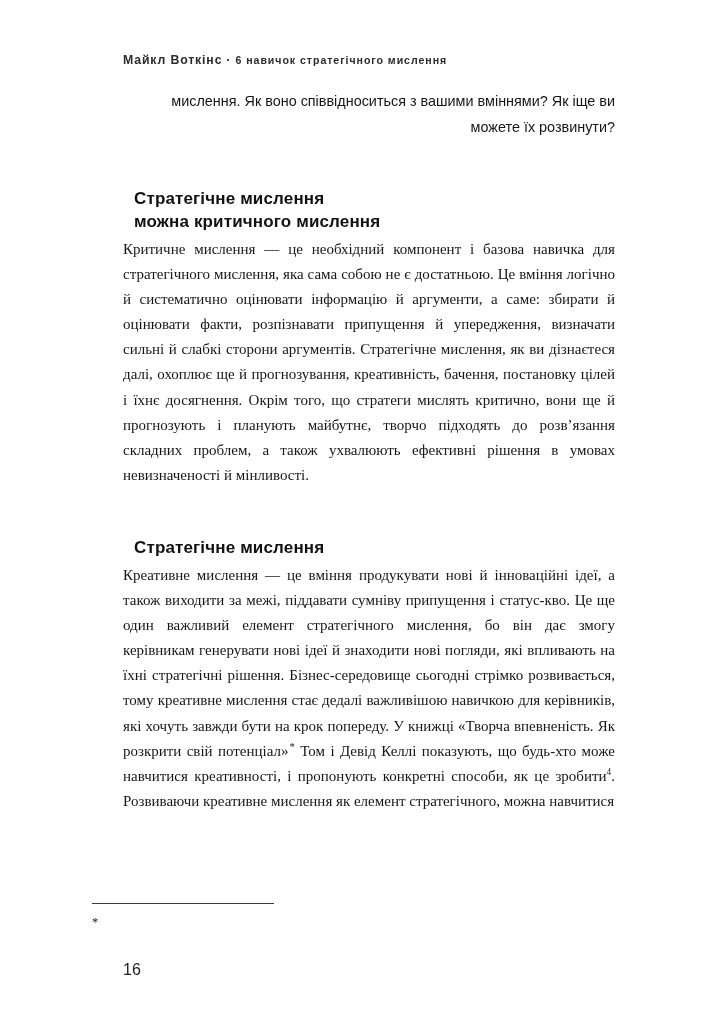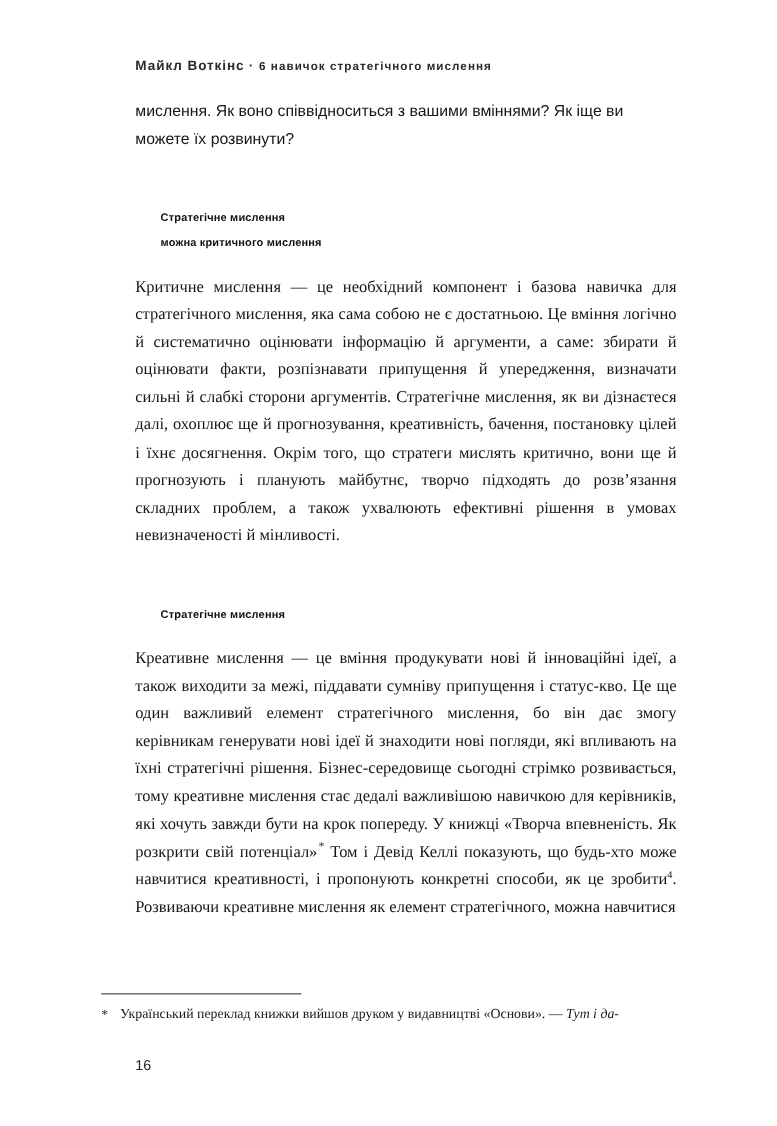--- a/index.html
+++ b/index.html
@@ -41,28 +41,28 @@
     left: 123px;
     top: 88px;
     width: 492px;
   }
 
   p.intro {
     margin: 0;
     font-family: "Liberation Sans", "DejaVu Sans", sans-serif;
     font-size: 14.4px;
     line-height: 26px;
-    text-align: left;
+    text-align: right;
     color: #161616;
   }
 
   h2.section {
-    margin: 16px;
+    margin: 4px;
     font-family: "Liberation Sans", "DejaVu Sans", sans-serif;
-    font-size: 10px;
+    font-size: 17px;
     font-weight: 700;
     line-height: 23px;
     letter-spacing: 0.15px;
     color: #111111;
   }
   .sec-block {
     margin-left: 7px;
   }
   .sec-1 { margin-top: 47px; }
   .sec-2 { margin-top: 48px; }
@@ -128,21 +128,21 @@
     margin-left: 0px;
     font-style: italic;
   }
 
   
   .folio {
     position: absolute;
     left: 123px;
     top: 961px;
     font-family: "Liberation Sans", "DejaVu Sans", sans-serif;
-    font-size: 13px;
+    font-size: 16px;
     color: #222222;
   }
 </style>
 </head>
 <body>
 
 <div class="page">
 
   <div class="running-head">
     <span>Майкл Воткінс</span><span class="rh-small">&nbsp;</span><span>·</span><span>&nbsp;</span><span class="rh-small">6 навичок стратегічного мислення</span>
@@ -168,18 +168,17 @@
     </div>
 
     <p class="body body-2"><span>Креативне мислення — це вміння продукувати нові й інноваційні ідеї, а також виходити за межі, піддавати сумніву припущення і статус-кво. Це ще один важливий елемент стратегічного мислення, бо він дає змогу керівникам генерувати нові ідеї й знаходити нові погляди, які впливають на їхні стратегічні рішення. Бізнес-середовище сьогодні стрімко розвивається, тому креативне мислення стає дедалі важливішою навичкою для керівників, які хочуть завжди бути на крок попереду. У книжці «Творча впевненість. Як розкрити свій потенціал»</span><sup class="star">*</sup><span> Том і Девід Келлі показують, що будь-хто може навчитися креативності, і пропонують конкретні способи, як це зробити</span><sup class="fn">4</sup><span>. Розвиваючи креативне мислення як елемент стратегічного, можна навчитися</span></p>
 
   </div>
 
   <div class="footnote-rule"></div>
 
   <div class="footnote">
     <span class="fn-marker">*</span>
-    <span class="fn-text"><span>Український переклад книжки вийшов друком у видавництві «Основи». — </span><em>Тут і да-</em></span>
   </div>
 
   <div class="folio">16</div>
 
 </div>
 
 </body></html>

